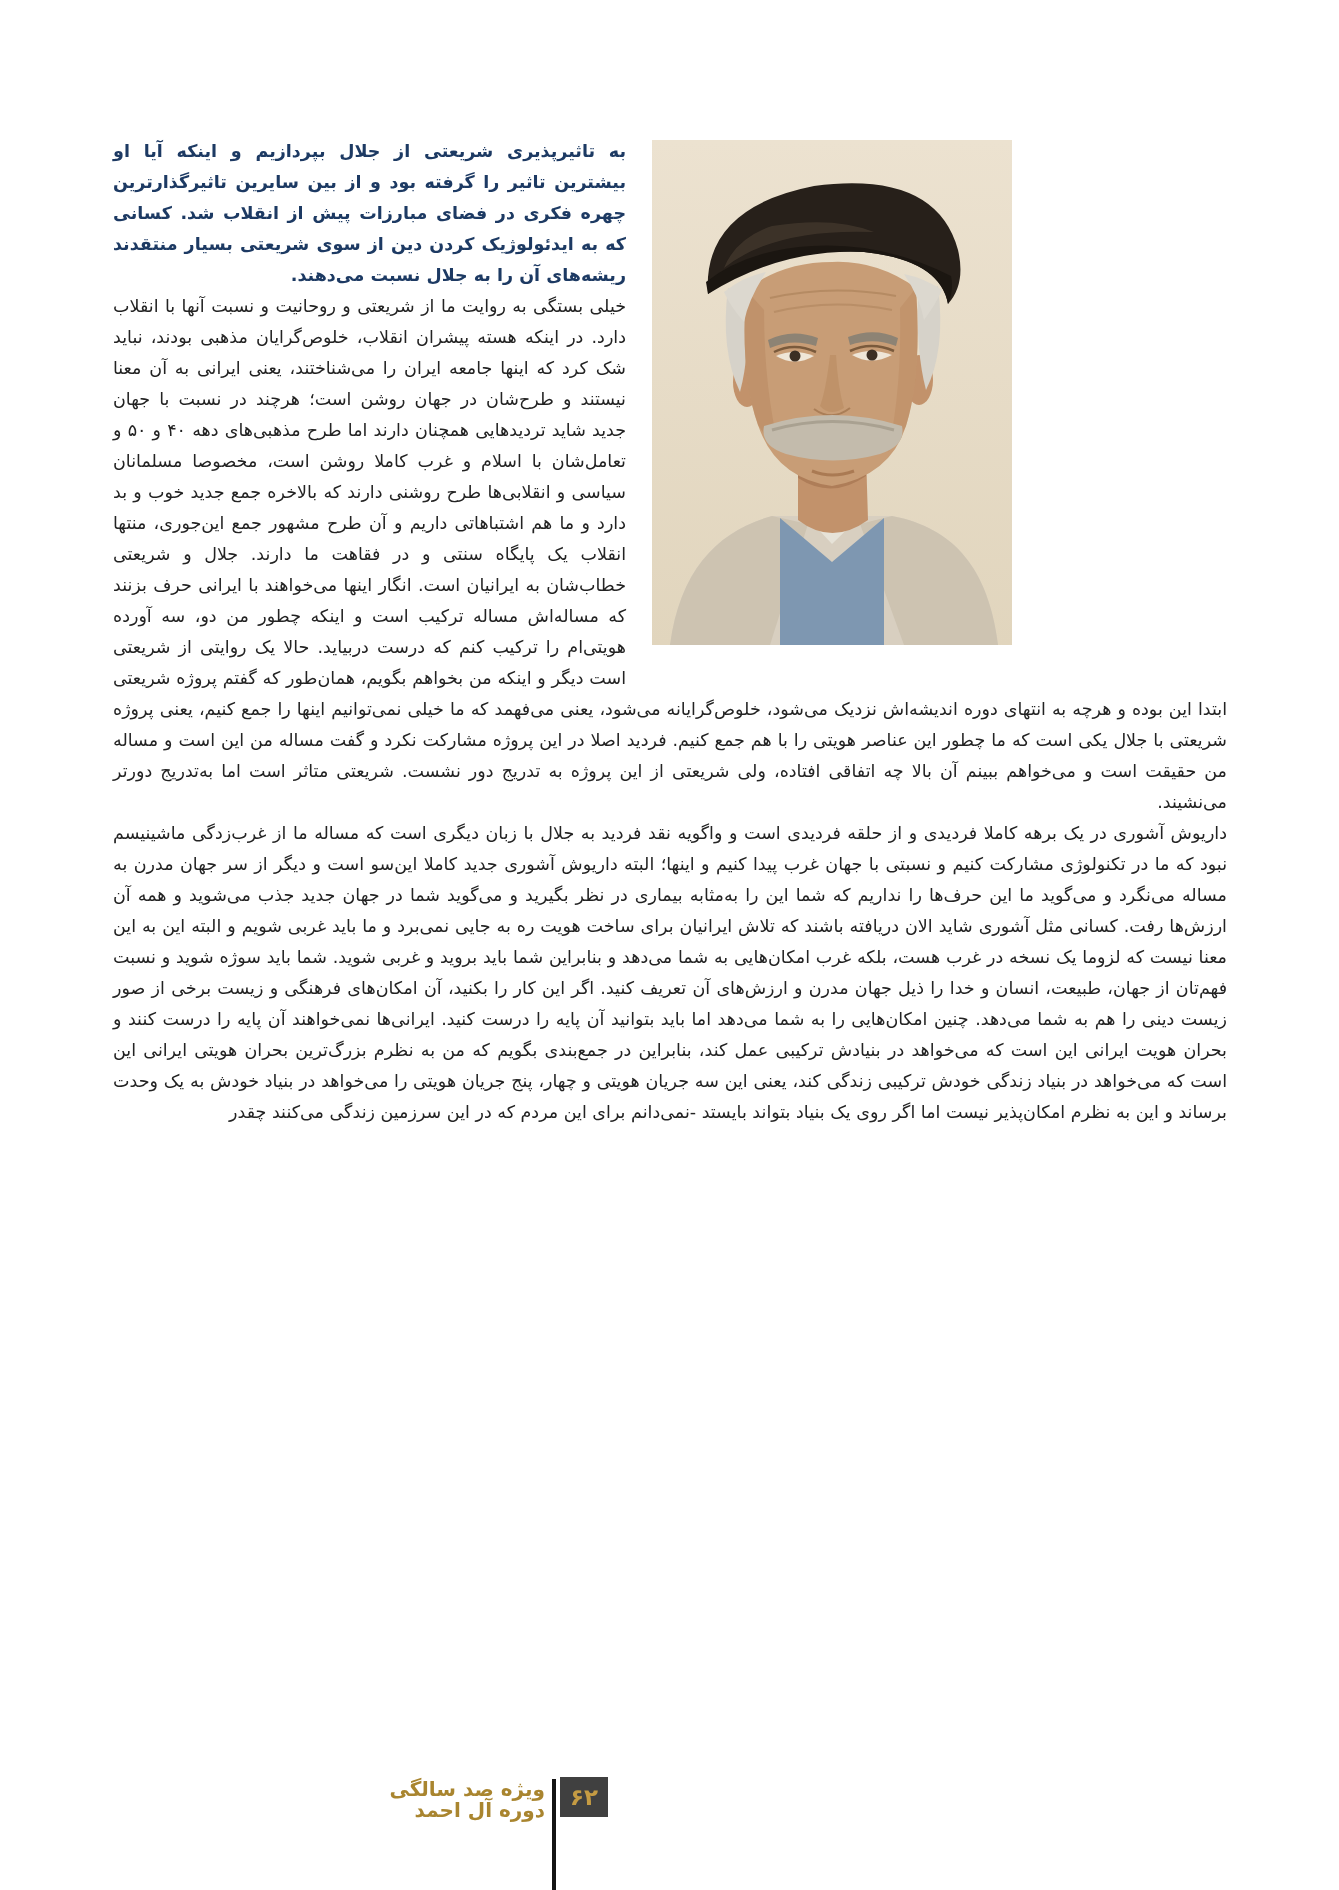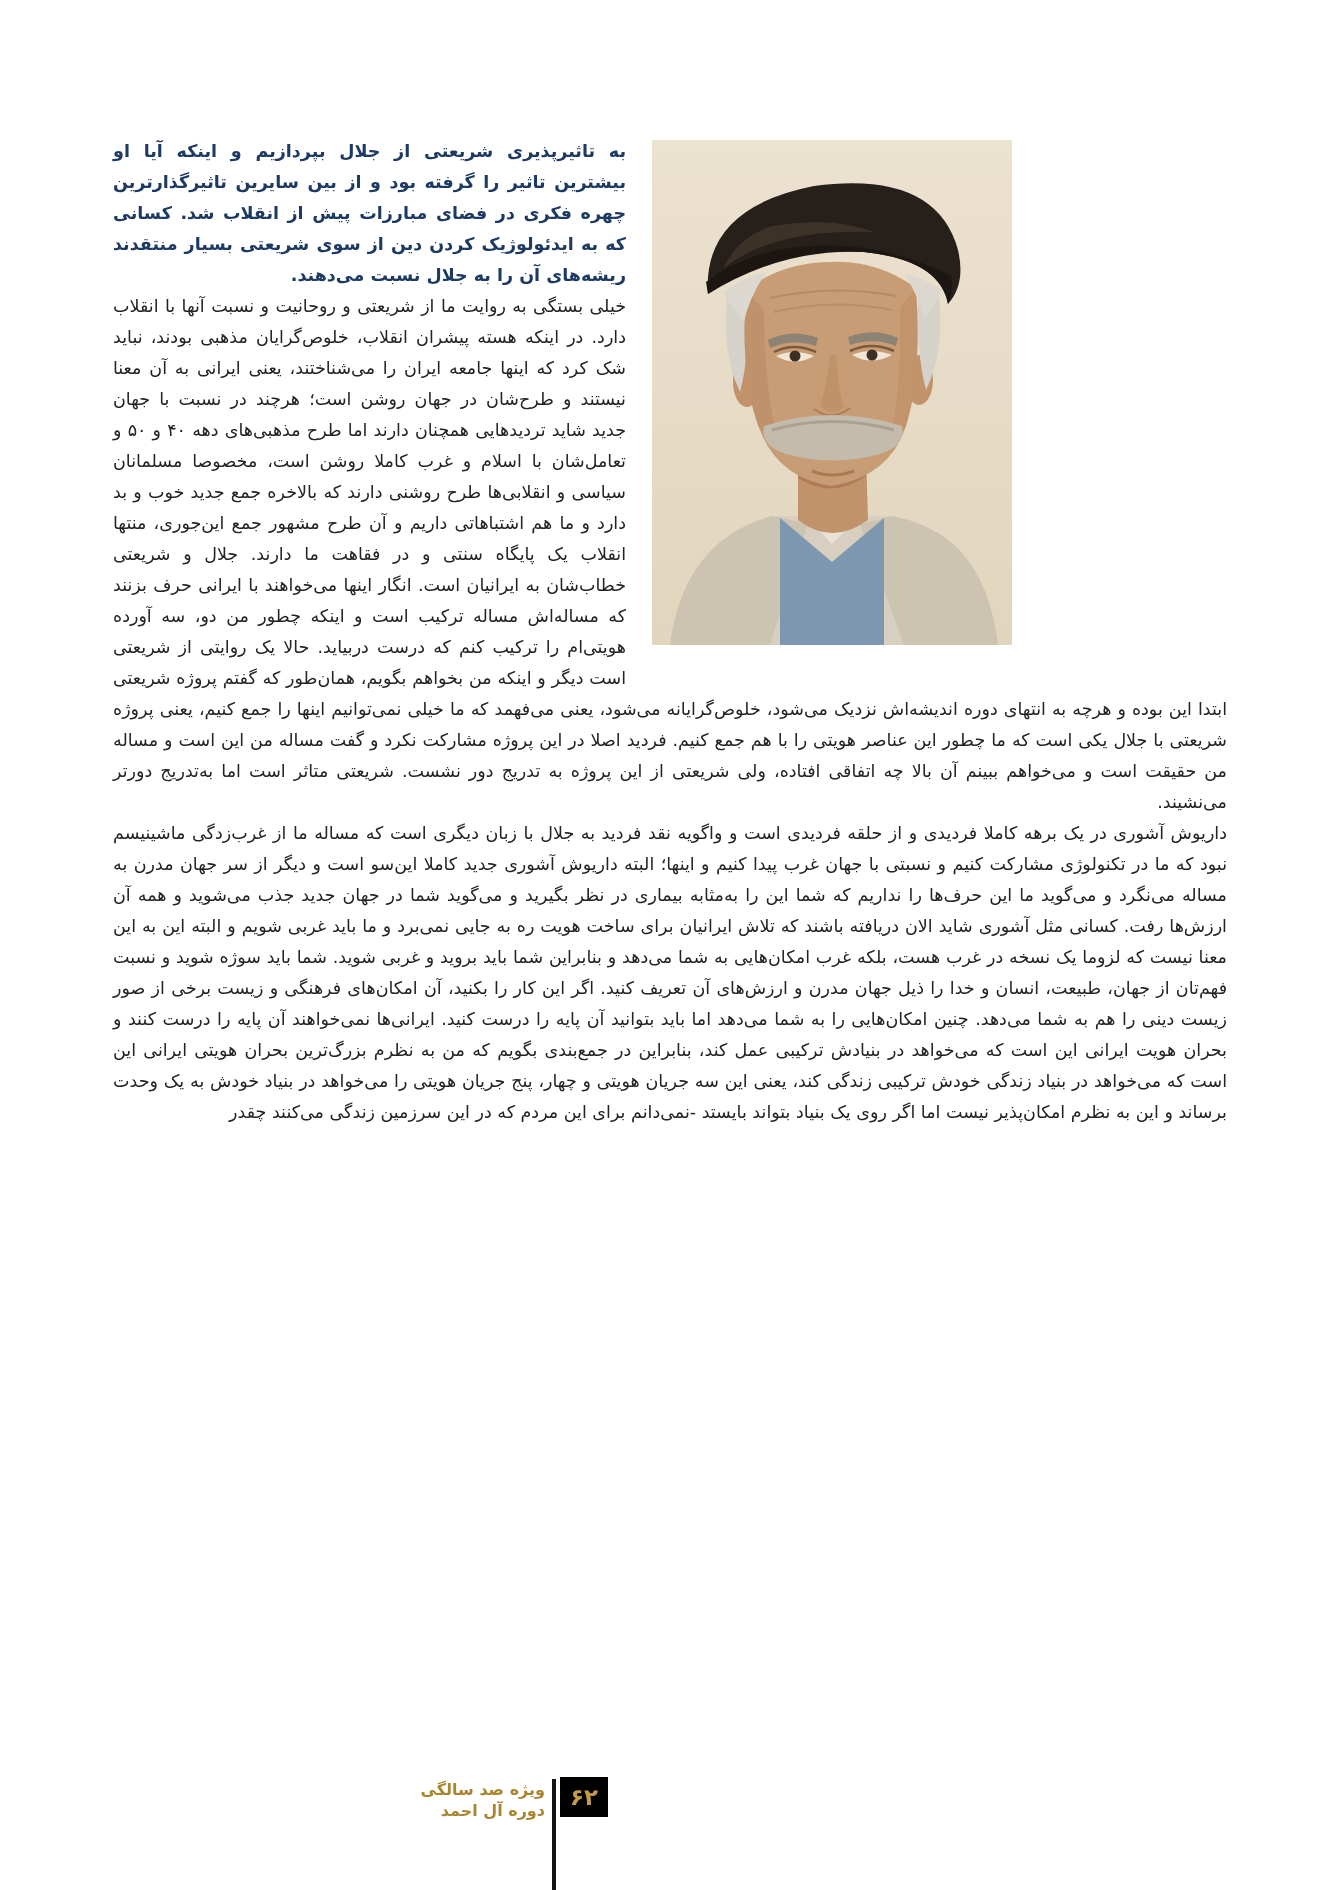--- a/index.html
+++ b/index.html
@@ -20,28 +20,28 @@
     overflow:hidden;
   }
   .portrait svg { display:block; }
 
   .intro { color:#1d3a63; font-weight:bold; }
   .question { color:#b0772c; font-weight:bold; margin-top:40px !important; }
 
   .footer-caption {
     position:absolute; left:378px; top:1779px; width:167px;
     direction:rtl; text-align:right;
-    color:#a9852f; font-size:16px; line-height:21px; font-weight:bold;
+    color:#a9852f; font-size:20px; line-height:21px; font-weight:bold;
   }
   .footer-bar {
     position:absolute; left:552px; top:1779px; width:4px; height:111px; background:#141414;
   }
   .footer-pagenum {
     position:absolute; left:560px; top:1777px; width:48px; height:40px;
-    background:#000000; color:#c59b43; font-size:23px; font-weight:bold;
+    background:#404040; color:#c59b43; font-size:23px; font-weight:bold;
     display:flex; align-items:center; justify-content:center;
   }
 </style>
 </head>
 <body>
 
 <div class="page">
 
   <article class="article">
 

